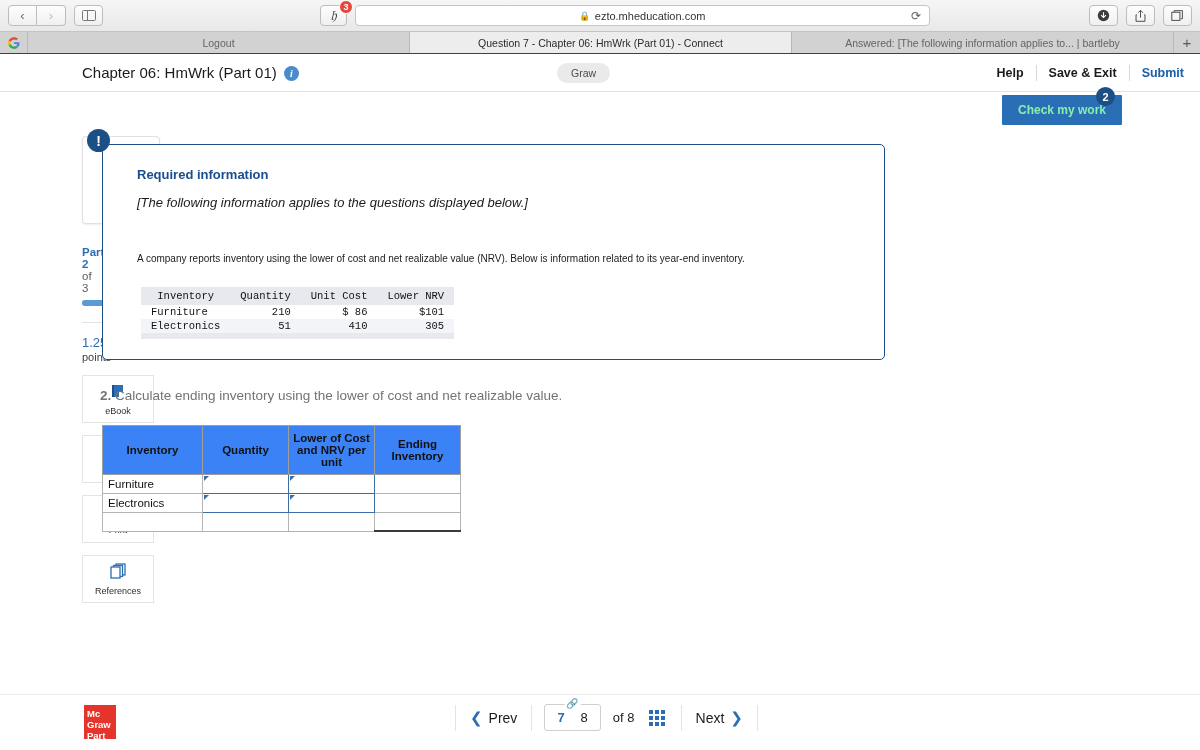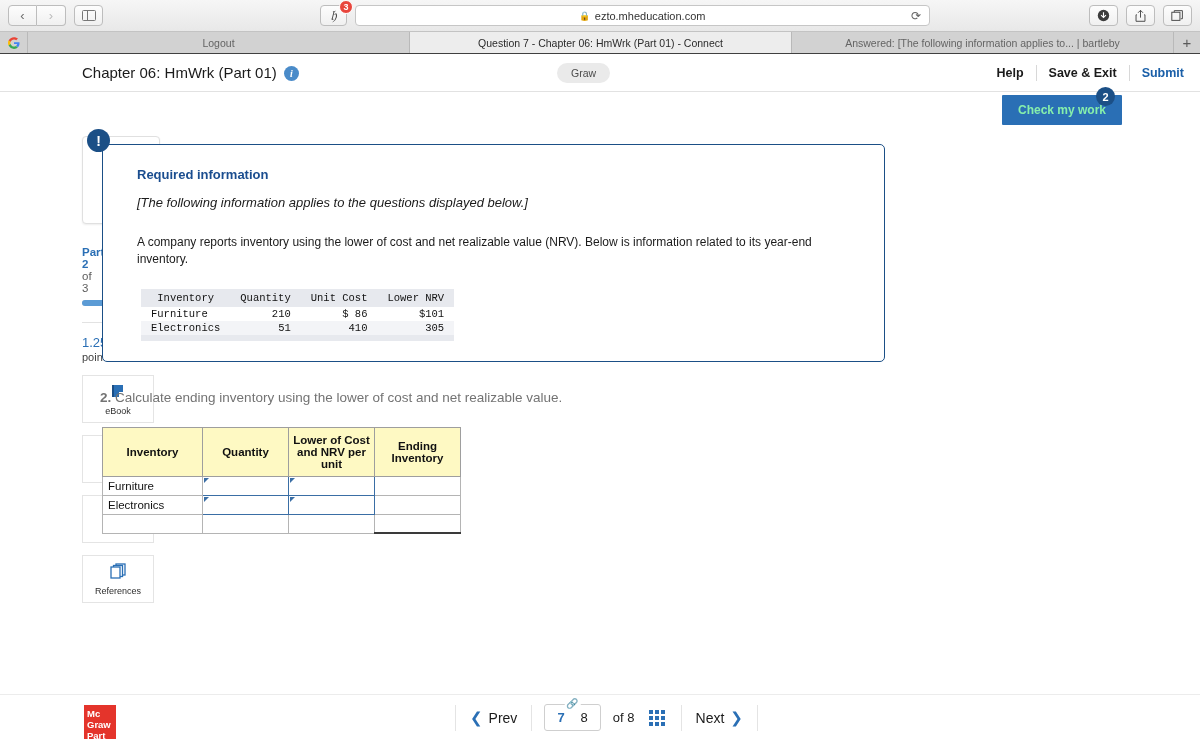--- a/index.html
+++ b/index.html
@@ -196,21 +196,21 @@
   }
   .req-bang {
     position: absolute; left: -16px; top: -16px;
     width: 23px; height: 23px; border-radius: 50%;
     background: #1b4f86; color: #fff;
     font-size: 14px; font-weight: bold;
     display: flex; align-items: center; justify-content: center;
   }
   .req-title { color: #1a4d8f; font-size: 13px; font-weight: bold; }
   .req-sub { font-style: italic; font-size: 13px; color: #1b1b1b; margin-top: 13px; }
-  .req-body { font-size: 12px; color: #1b1b1b; margin-top: 24px; line-height: 1.45; width: 700px; }
+  .req-body { font-size: 10px; color: #1b1b1b; margin-top: 42px; line-height: 1.45; width: 700px; }
 
   .mono-table {
     margin-top: 20px; margin-left: 4px;
     border-collapse: collapse;
     font-family: "Liberation Mono", monospace;
     font-size: 10.5px; color: #111;
   }
   .mono-table th {
     background: #e7e9ee; font-weight: normal;
     padding: 3px 10px; text-align: center;
@@ -223,21 +223,21 @@
   .qline { margin-top: 28px; margin-left: 2px; font-size: 13.5px; color: #737373; }
   .qline b { font-weight: bold; }
 
   
   .ans-table {
     margin-top: 22px; margin-left: 4px;
     border-collapse: collapse;
     font-size: 11.5px;
   }
   .ans-table th {
-    background: #fef9c3; color: #111;
+    background: #3b82f6; color: #111;
     border: 1px solid #9e9e9e;
     font-weight: bold; text-align: center;
     padding: 6px 4px;
     height: 42px;
   }
   .ans-table th.c1 { width: 100px; }
   .ans-table th.c2 { width: 86px; }
   .ans-table th.c3 { width: 86px; }
   .ans-table th.c4 { width: 86px; }
   .ans-table td {

